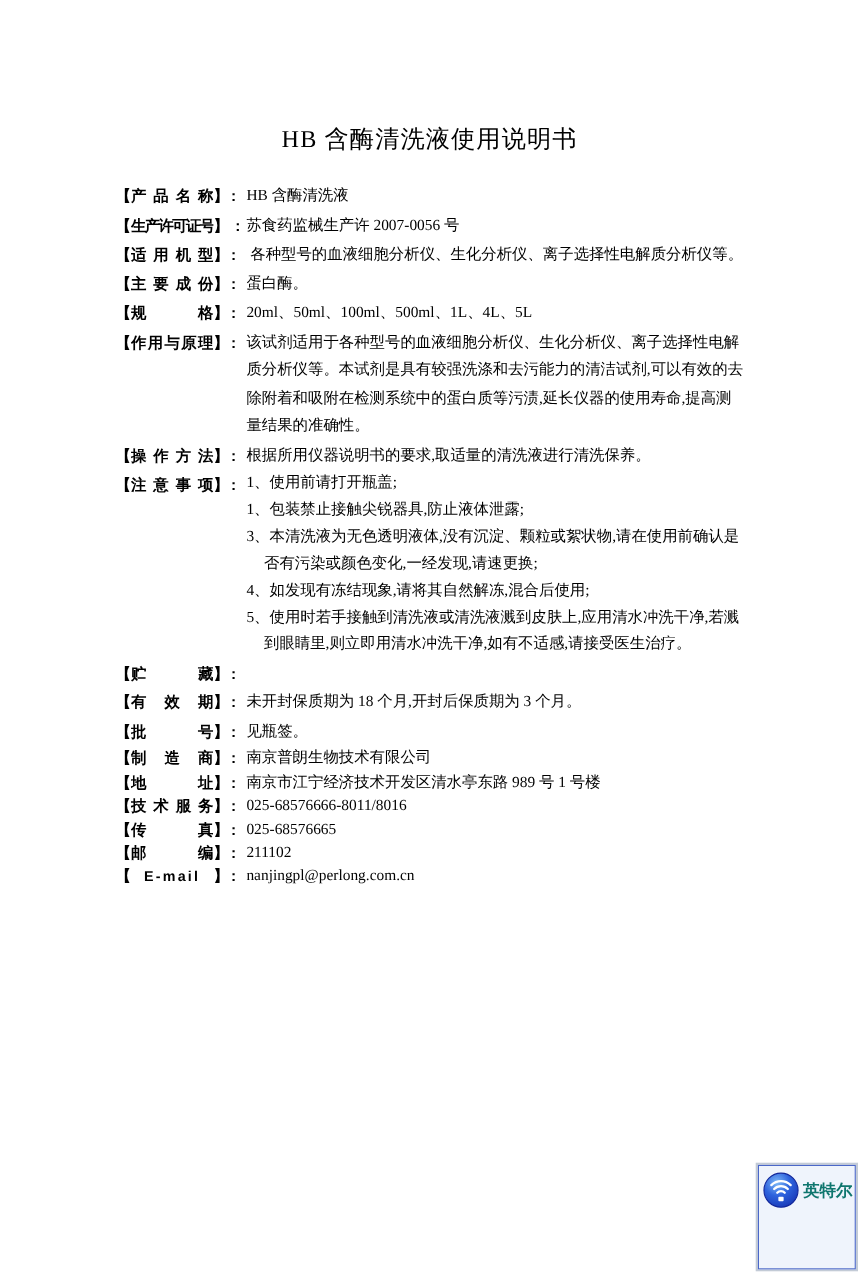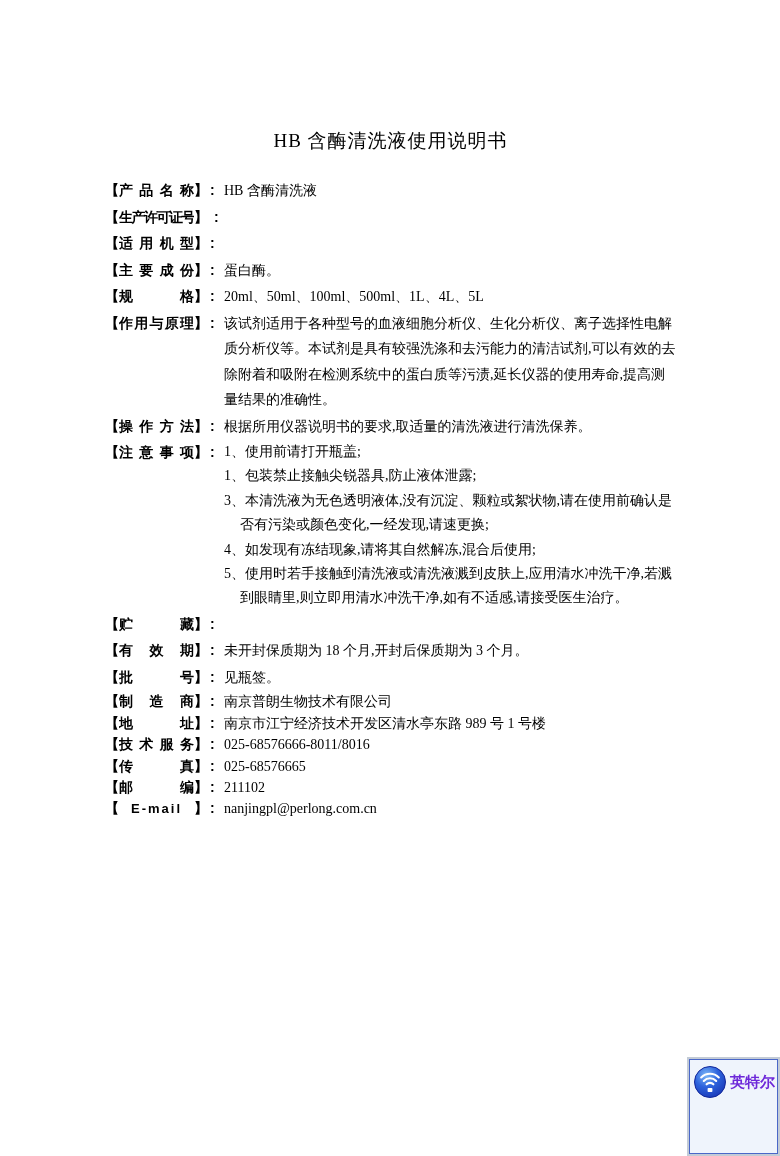--- a/index.html
+++ b/index.html
@@ -6,22 +6,22 @@
   body {
     width:780px; height:1156px; position:relative; overflow:hidden;
     background:#ffffff; color:#000;
     font-family:"Liberation Serif","DejaVu Serif",serif;
   }
   .page {
     position:absolute; inset:0; box-sizing:border-box;
     padding:112px 104px 0 105px;
   }
   .doc-title {
-    margin:16px 0 24px 0; text-align:center;
-    font-size:19px; font-weight:normal; letter-spacing:1px;
+    margin:0 0 24px 0; text-align:center;
+    font-size:22px; font-weight:normal; letter-spacing:1px;
     font-family:"Liberation Serif","DejaVu Serif",serif;
   }
   .spec-rows { }
   .spec-row {
     display:flex; align-items:flex-start;
     font-size:14px; line-height:25.5px; margin-bottom:1px;
   }
   .spec-row.compact { line-height:21.4px; margin-bottom:0; }
   .field-label {
     flex:0 0 105px; white-space:nowrap;
@@ -52,21 +52,21 @@
   .net-inner {
     box-sizing:border-box; width:100%; height:100%;
     border:1px solid #4a67c8; background:#eff4fc;
     overflow:hidden; padding:4px 0 0 3px;
   }
   .net-header { display:flex; align-items:center; height:36px; }
   .wifi-icon { flex:0 0 auto; display:block; }
   .net-title {
     margin-left:3px; white-space:nowrap;
     font-family:"Liberation Sans","DejaVu Sans",sans-serif;
-    font-weight:bold; font-size:15px; color:#6d28d9;
+    font-weight:bold; font-size:15px; color:#0f766e;
   }
   .net-lines {
     margin-top:3px; white-space:nowrap;
     font-family:"Liberation Sans","DejaVu Sans",sans-serif;
     font-size:11px; line-height:13.4px; color:#25365c;
   }
   .net-line { white-space:nowrap; }
 </style>
 </head>
 <body>
@@ -75,24 +75,26 @@
   <h1 class="doc-title">HB 含酶清洗液使用说明书</h1>
   <div class="spec-rows">
       <div class="spec-row">
     <span class="field-label"><span class="bracket">【</span><span class="label-text">产品名称</span><span class="bracket">】</span></span>
     <span class="field-colon">:</span>
     <div class="field-value">HB 含酶清洗液</div>
   </div>
       <div class="spec-row">
     <span class="field-label"><span class="bracket">【</span><span class="label-text tight">生产许可证号</span><span class="bracket">】</span></span>
     <span class="field-colon"> :</span>
+    <div class="field-value">苏食药监械生产许 2007-0056 号</div>
   </div>
       <div class="spec-row">
     <span class="field-label"><span class="bracket">【</span><span class="label-text">适用机型</span><span class="bracket">】</span></span>
     <span class="field-colon">:</span>
+    <div class="field-value">&nbsp;各种型号的血液细胞分析仪、生化分析仪、离子选择性电解质分析仪等。</div>
   </div>
       <div class="spec-row">
     <span class="field-label"><span class="bracket">【</span><span class="label-text">主要成份</span><span class="bracket">】</span></span>
     <span class="field-colon">:</span>
     <div class="field-value">蛋白酶。</div>
   </div>
       <div class="spec-row">
     <span class="field-label"><span class="bracket">【</span><span class="label-text">规格</span><span class="bracket">】</span></span>
     <span class="field-colon">:</span>
     <div class="field-value">20ml、50ml、100ml、500ml、1L、4L、5L</div>

